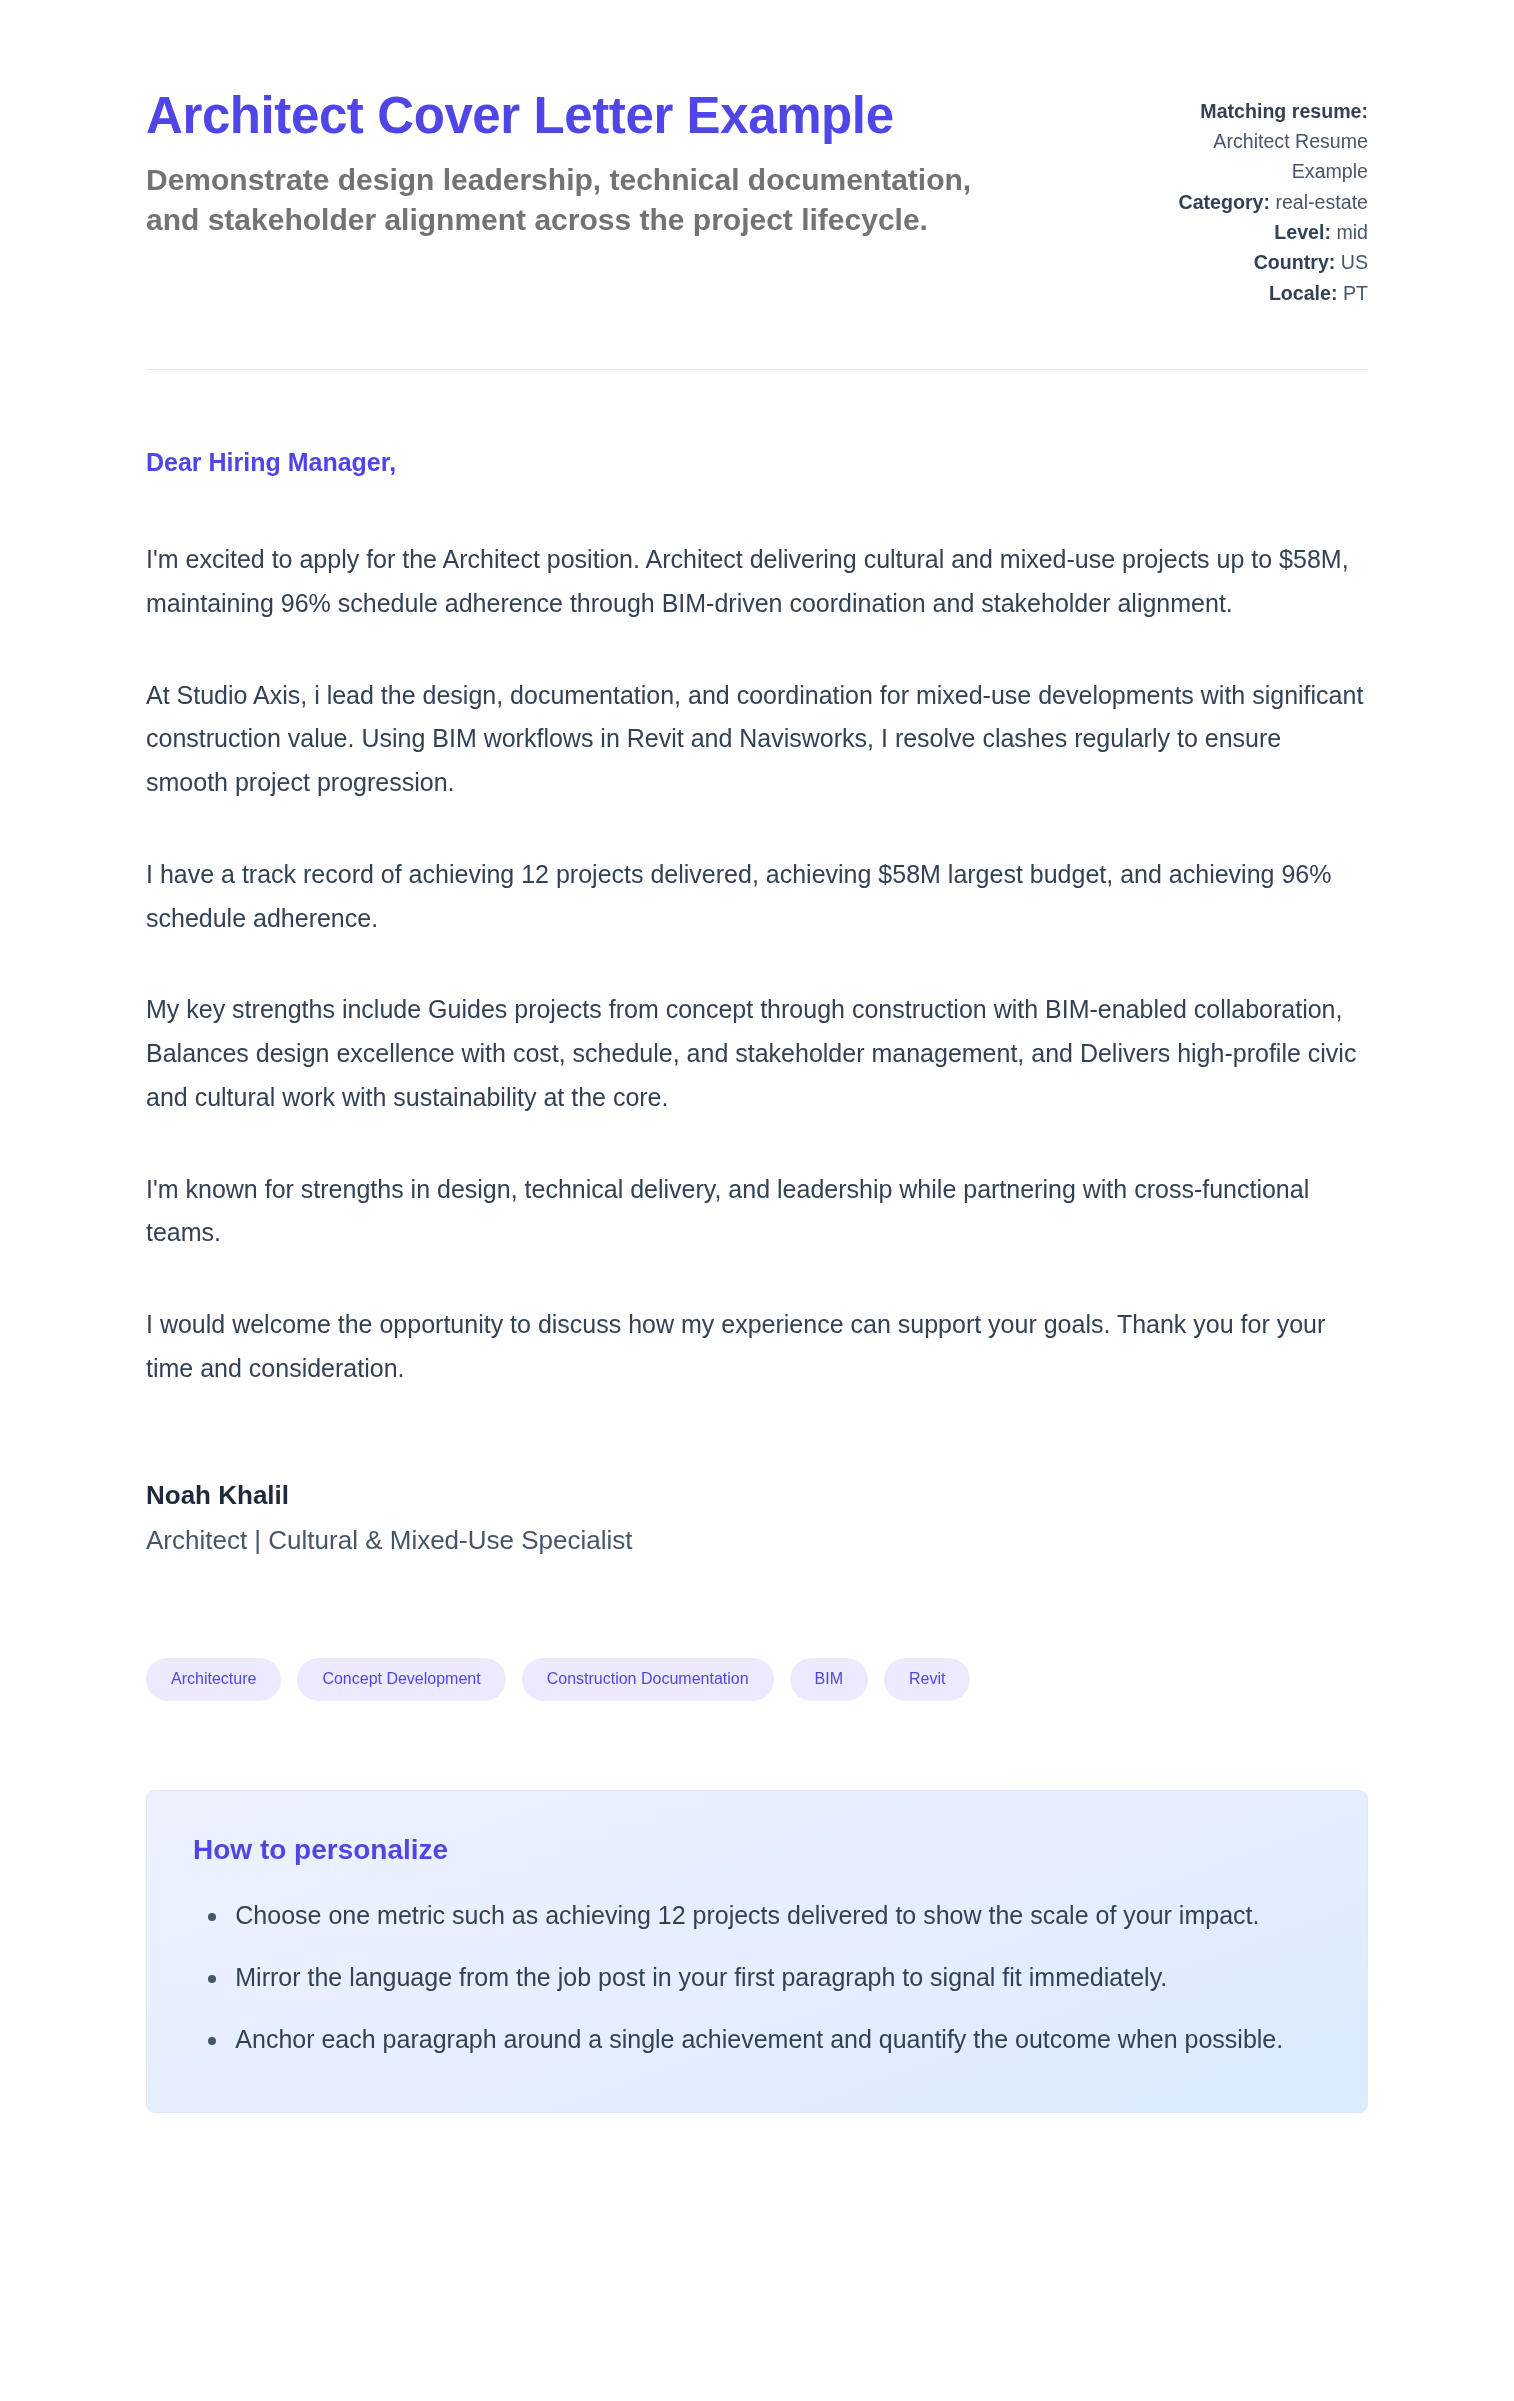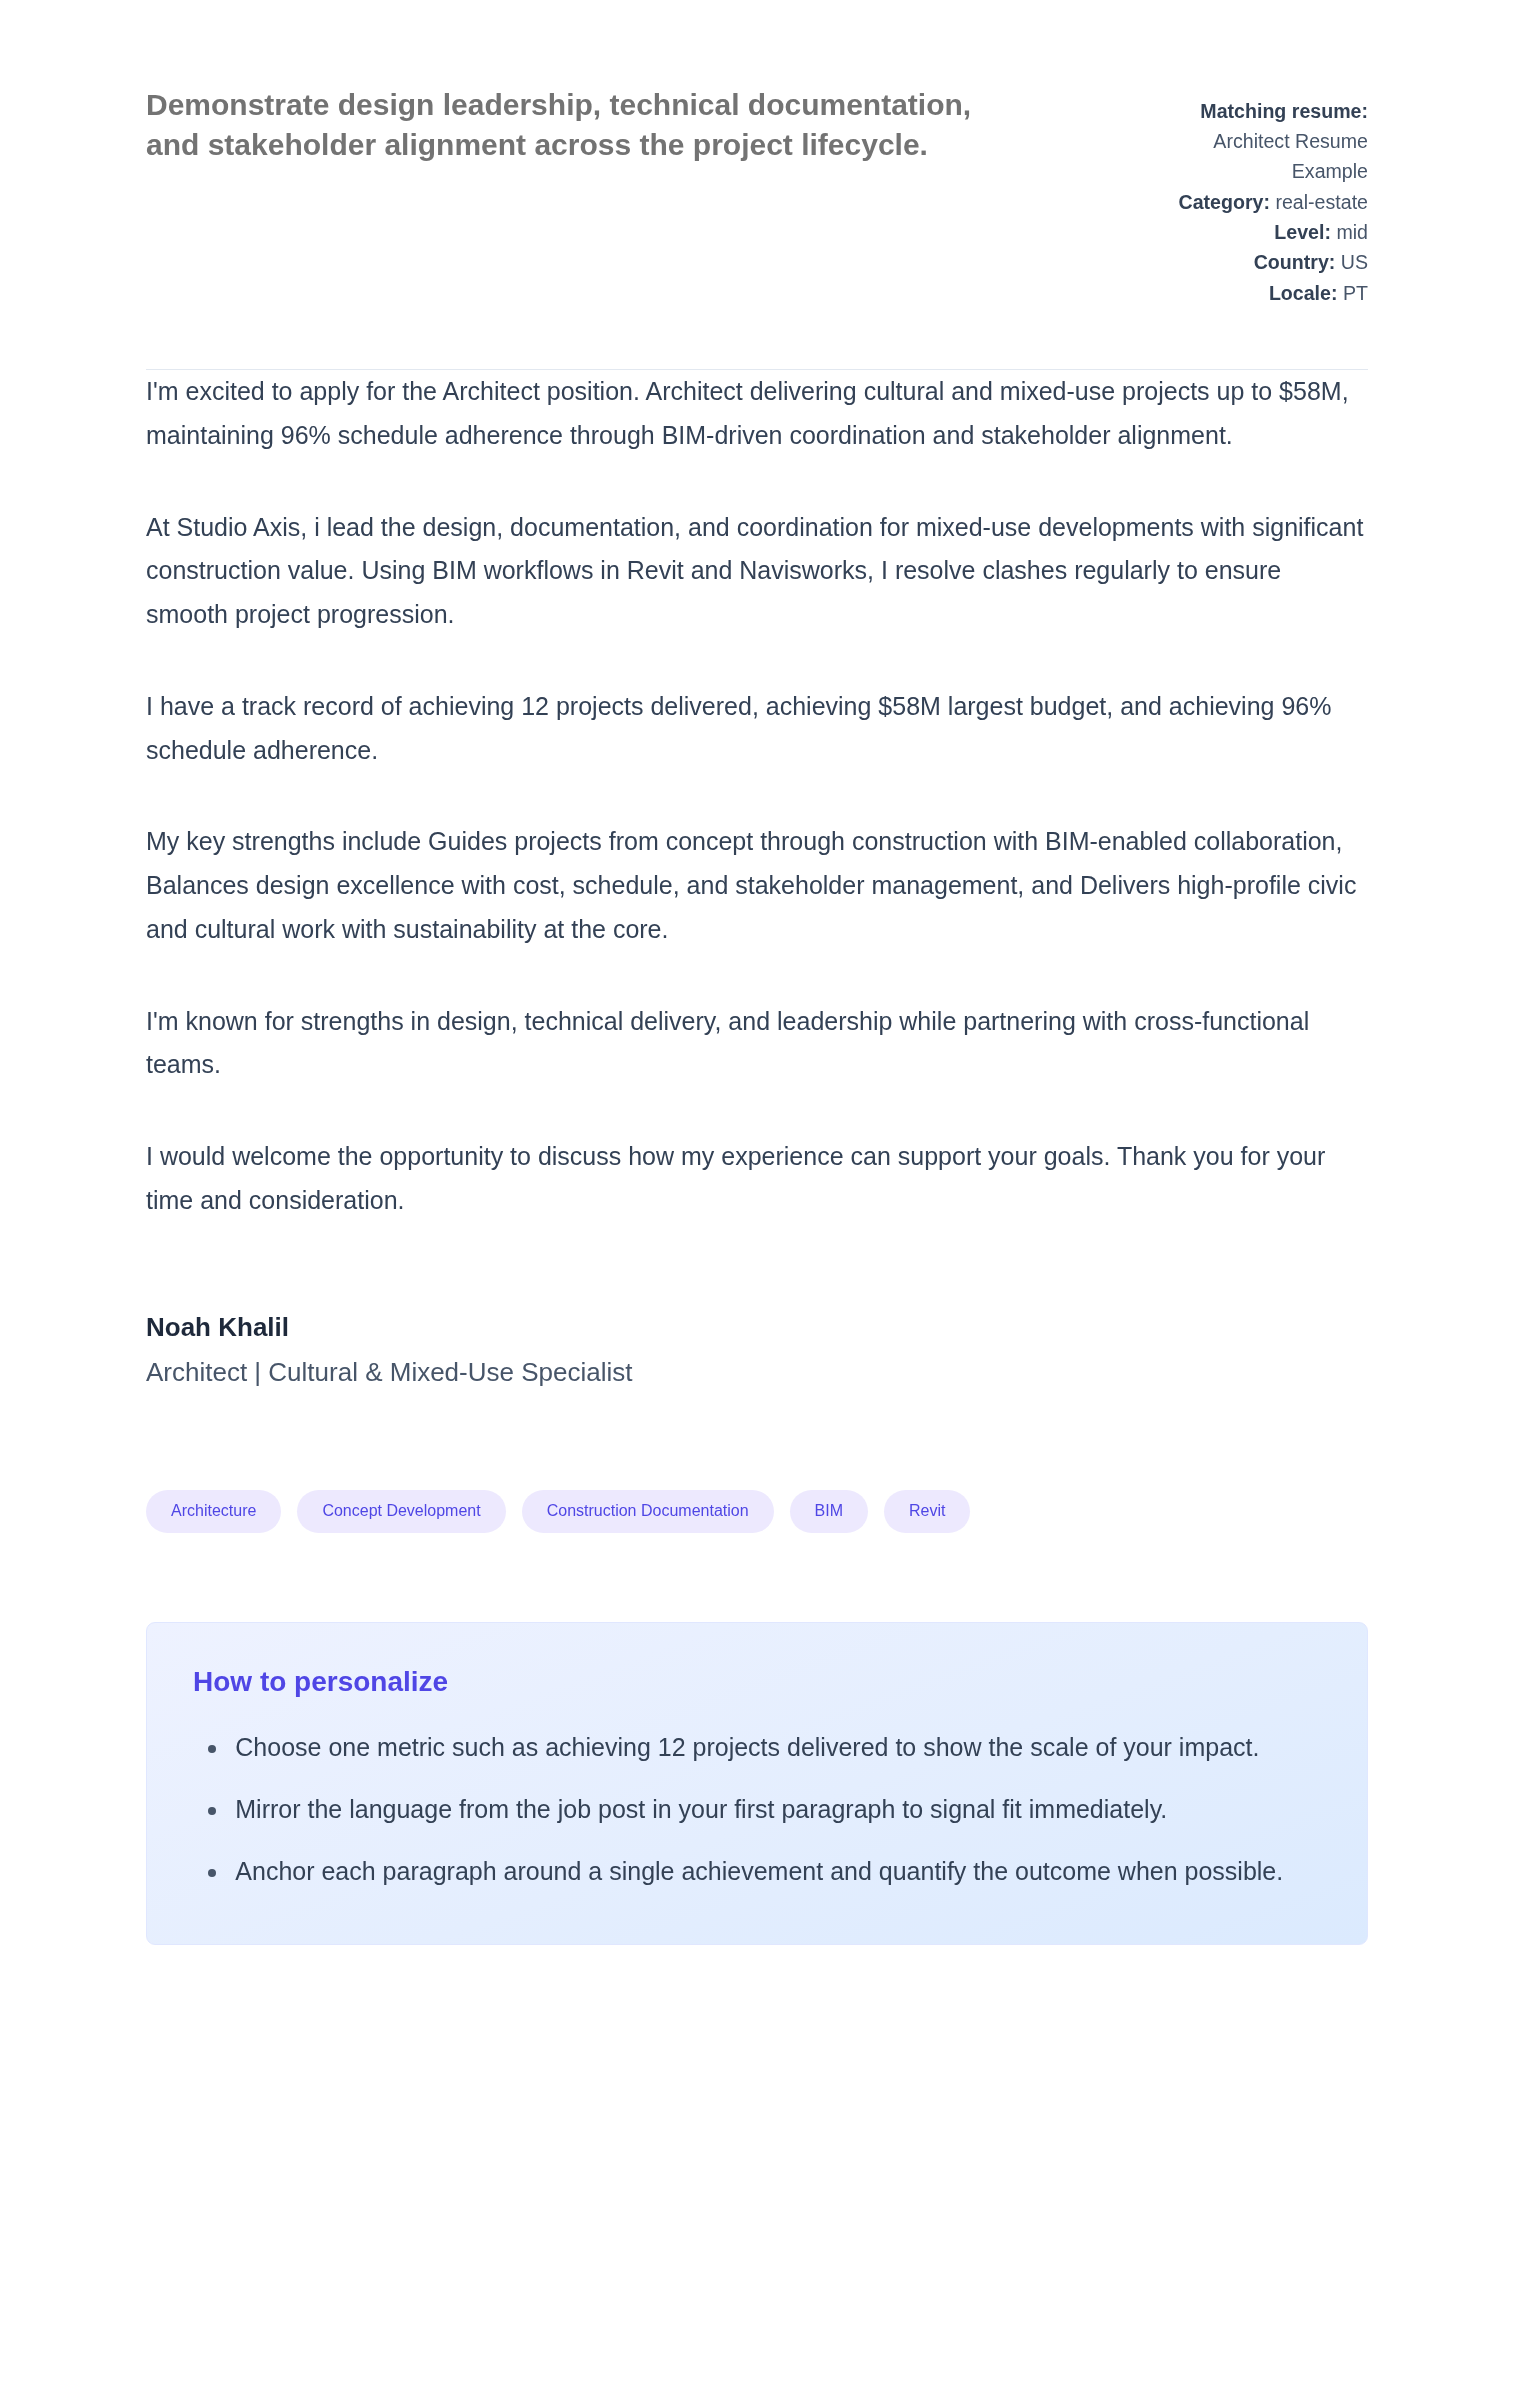--- a/index.html
+++ b/index.html
@@ -128,20 +128,21 @@
   .tip:last-child { margin-bottom: 0; }
 </style>
 </head>
 <body>
 
 <div class="page">
   <div class="container">
 
     <header class="header">
       <div class="header-left">
+        <h1 class="title">Architect Cover Letter Example</h1>
         <h2 class="subtitle">Demonstrate design leadership, technical documentation, and stakeholder alignment across the project lifecycle.</h2>
       </div>
       <aside class="meta">
         <div class="meta-row">
           <span class="meta-label">Matching resume:</span>
           <span>Architect Resume Example</span>
         </div>
         <div class="meta-row">
           <span class="meta-label">Category:</span>
           <span>real-estate</span>
@@ -155,20 +156,21 @@
           <span>US</span>
         </div>
         <div class="meta-row">
           <span class="meta-label">Locale:</span>
           <span>PT</span>
         </div>
       </aside>
     </header>
 
     <main>
+      <p class="salutation">Dear Hiring Manager,</p>
 
       <p class="paragraph">I'm excited to apply for the Architect position. Architect delivering cultural and mixed-use projects up to $58M, maintaining 96% schedule adherence through BIM-driven coordination and stakeholder alignment.</p>
       <p class="paragraph">At Studio Axis, i lead the design, documentation, and coordination for mixed-use developments with significant construction value. Using BIM workflows in Revit and Navisworks, I resolve clashes regularly to ensure smooth project progression.</p>
       <p class="paragraph">I have a track record of achieving 12 projects delivered, achieving $58M largest budget, and achieving 96% schedule adherence.</p>
       <p class="paragraph">My key strengths include Guides projects from concept through construction with BIM-enabled collaboration, Balances design excellence with cost, schedule, and stakeholder management, and Delivers high-profile civic and cultural work with sustainability at the core.</p>
       <p class="paragraph">I'm known for strengths in design, technical delivery, and leadership while partnering with cross-functional teams.</p>
       <p class="paragraph">I would welcome the opportunity to discuss how my experience can support your goals. Thank you for your time and consideration.</p>
 
       <p class="signature-name">Noah Khalil</p>
       <p class="signature-title">Architect | Cultural &amp; Mixed-Use Specialist</p>

